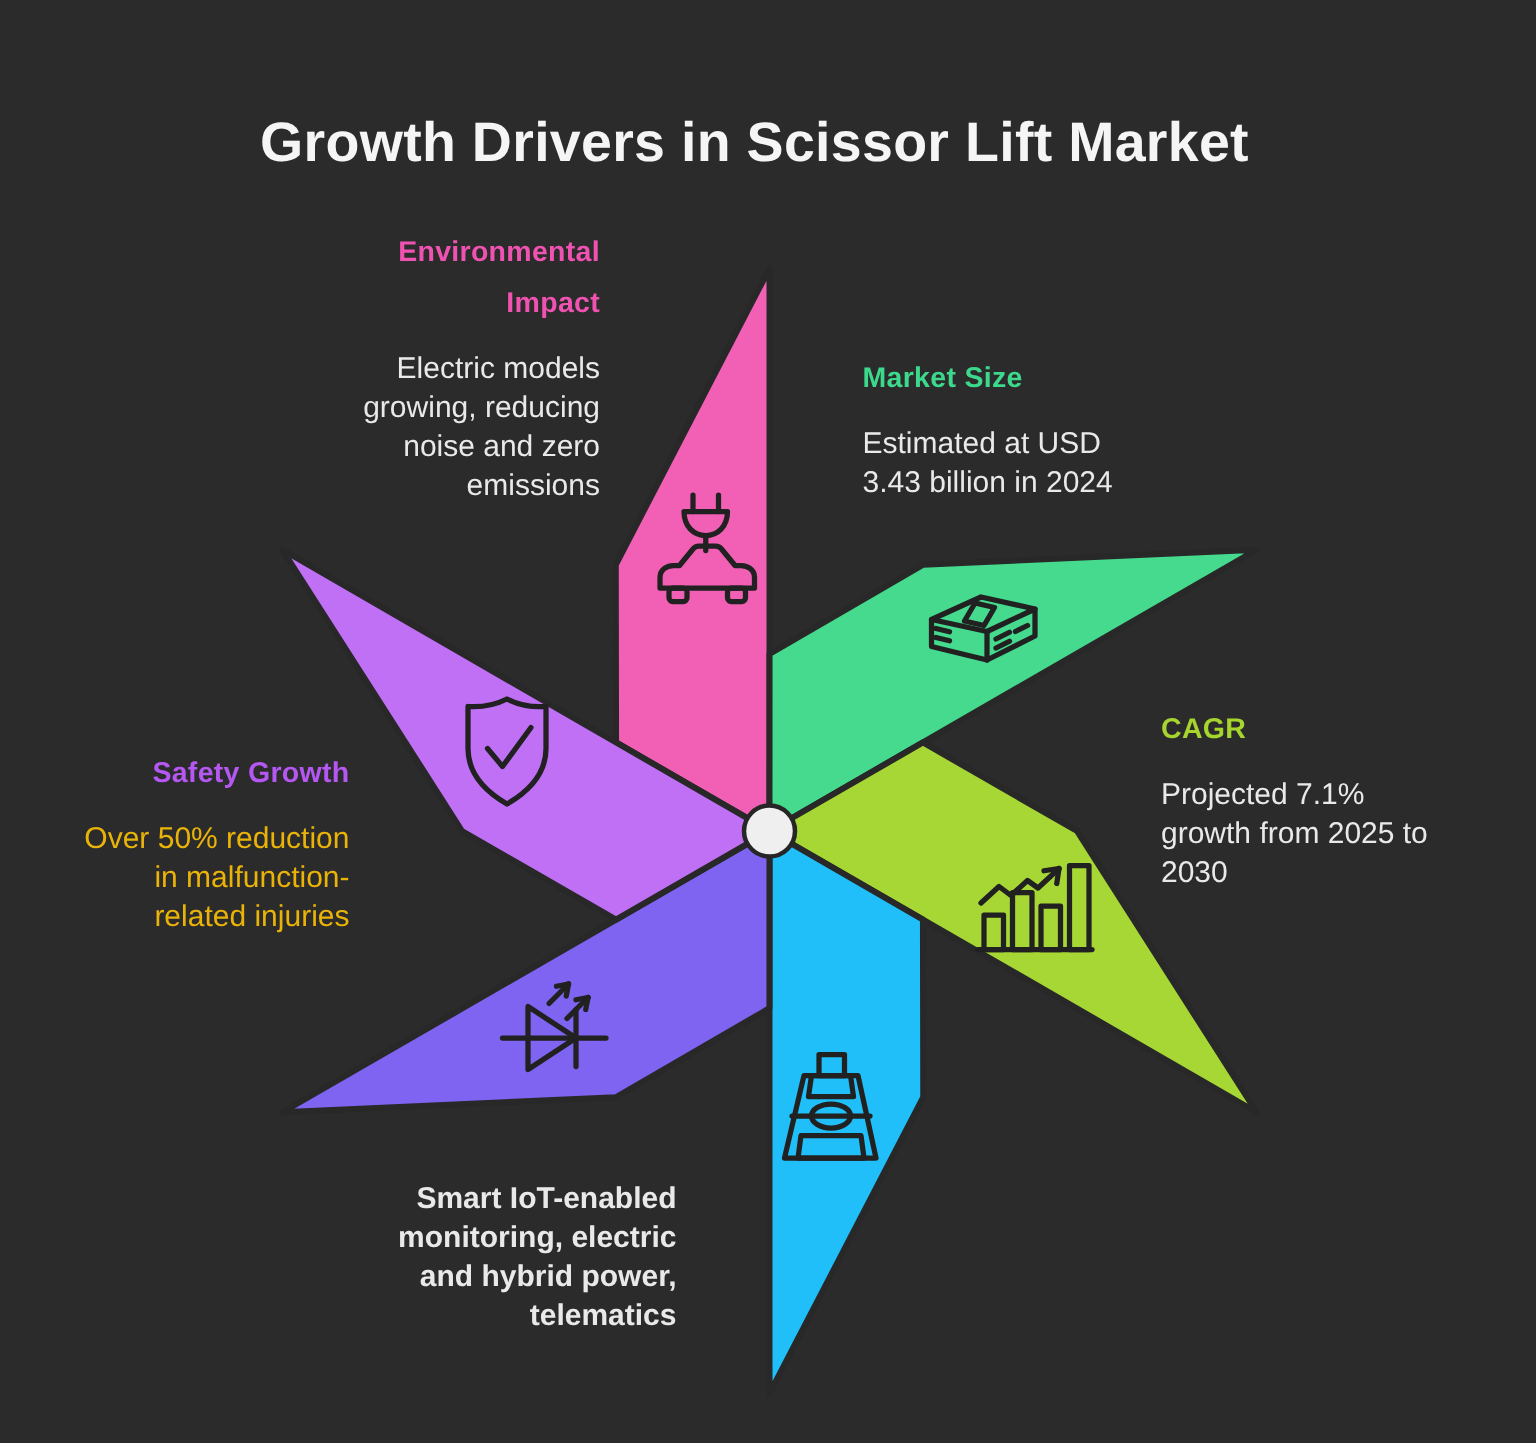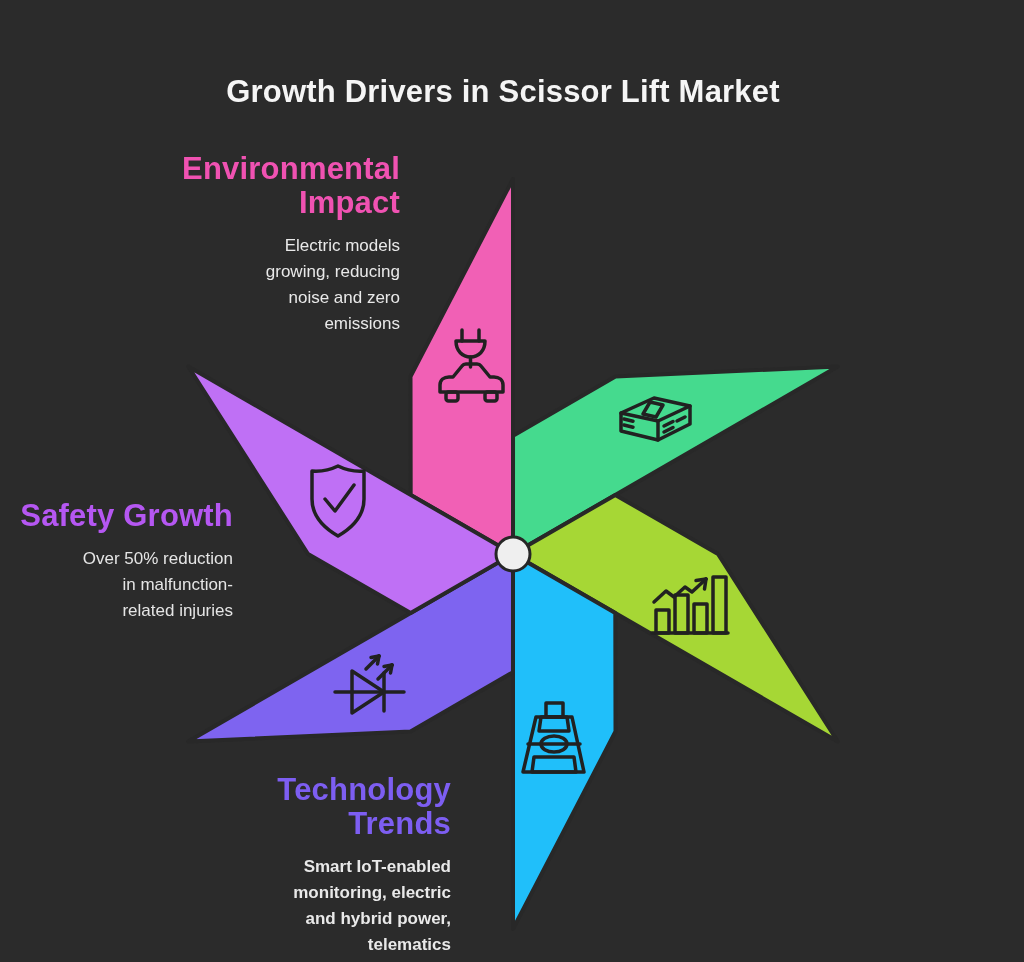--- a/index.html
+++ b/index.html
@@ -2,34 +2,34 @@
 <html><head>
 <meta charset="utf-8">
 <style>
   html,body{margin:0;padding:0;background:#2b2b2b;}
   .stage{
     position:relative;width:1024px;height:962px;background:#2b2b2b;
     font-family:"Liberation Sans",sans-serif;overflow:hidden;
   }
   .title{
     position:absolute;top:74px;left:0;width:1006px;margin:0;
-    text-align:center;font-size:31px;font-weight:bold;color:#f5f5f5;
+    text-align:center;font-size:37px;font-weight:bold;color:#f5f5f5;
     letter-spacing:.2px;
   }
   svg.pinwheel{position:absolute;left:0;top:0;}
   .blade{stroke:#282828;stroke-width:4;stroke-linejoin:round;}
   .icon{fill:none;stroke:#212121;stroke-width:3.5;stroke-linecap:round;stroke-linejoin:round;}
   .hub{stroke:#262626;stroke-width:3;}
   .section{position:absolute;}
   .section h2{
-    margin:0;font-size:31px;font-weight:bold;line-height:34px;
+    margin:0;font-size:19px;font-weight:bold;line-height:34px;
     white-space:pre-line;letter-spacing:.2px;
   }
   .section .body{
-    margin-top:13px;font-size:17px;line-height:26px;color:#e9e9e9;
+    margin-top:13px;font-size:20px;line-height:26px;color:#e9e9e9;
     white-space:pre-line;
   }
   .ta-r{text-align:right;}
   .sec-env   {top:152px;right:624px;width:320px;}
   .sec-market{top:236px;left:575px;width:250px;}
   .sec-cagr  {top:470px;left:774px;width:240px;}
   .sec-key   {top:774px;left:624px;width:270px;}
   .sec-tech  {top:773px;right:573px;width:300px;}
   .sec-safety{top:499px;right:791px;width:233px;}
 </style>
@@ -115,32 +115,41 @@
 
   <div class="section sec-env ta-r">
     <h2 style="color: rgb(240, 82, 178);">Environmental
 Impact</h2>
     <div class="body" style="color: rgb(233, 233, 233);">Electric models
 growing, reducing
 noise and zero
 emissions</div>
   </div>
 
+  <div class="section sec-market">
+    <h2 style="color: rgb(60, 216, 140);">Market Size</h2>
+    <div class="body" style="color: rgb(233, 233, 233);">Estimated at USD
+3.43 billion in 2024</div>
+  </div>
 
+  <div class="section sec-cagr">
+    <h2 style="color: rgb(166, 213, 45);">CAGR</h2>
+    <div class="body" style="color: rgb(233, 233, 233);">Projected 7.1%
+growth from 2025 to
+2030</div>
+  </div>
 
 
   <div class="section sec-tech ta-r">
-    <h2 style="color: rgb(125, 94, 242);">Technology
-Trends</h2>
     <div class="body" style="color: rgb(233, 233, 233); font-weight: bold;">Smart IoT-enabled
 monitoring, electric
 and hybrid power,
 telematics</div>
   </div>
 
   <div class="section sec-safety ta-r">
     <h2 style="color: rgb(181, 87, 242);">Safety Growth</h2>
-    <div class="body" style="color: #e5e5e5;">Over 50% reduction
+    <div class="body" style="color: #eab308;">Over 50% reduction
 in malfunction-
 related injuries</div>
   </div>
 
 </div>
 
 </body></html>

